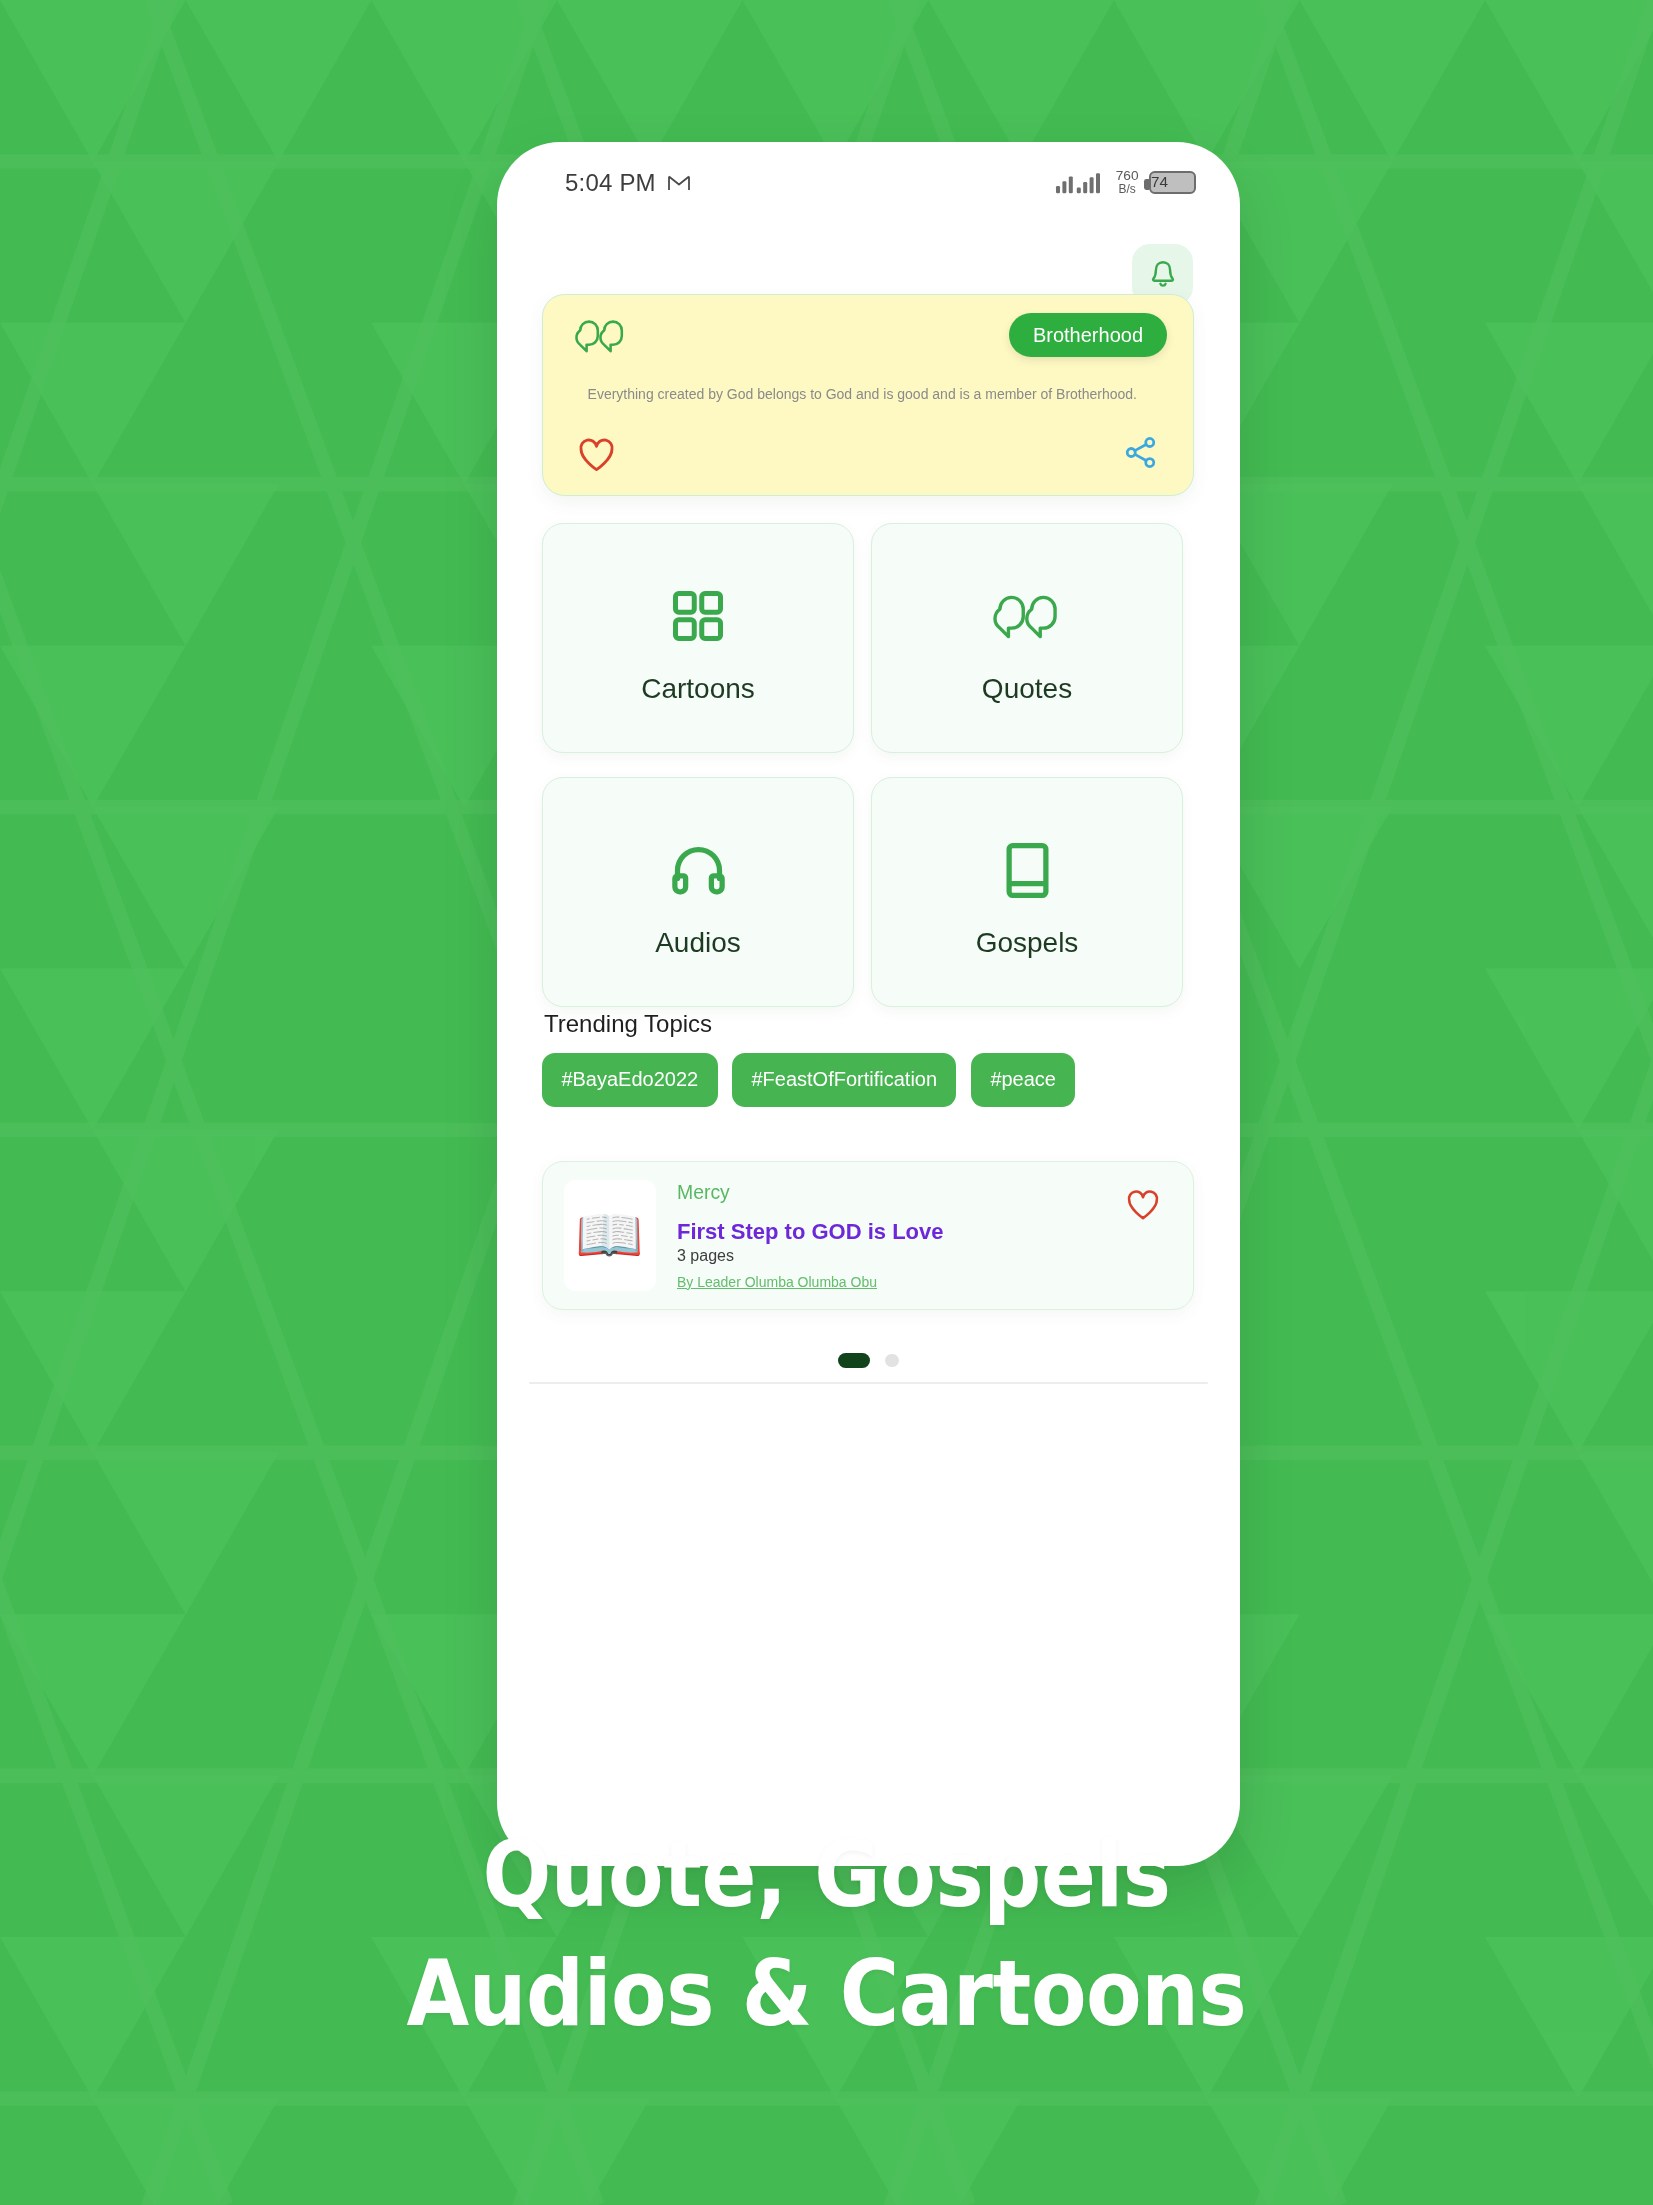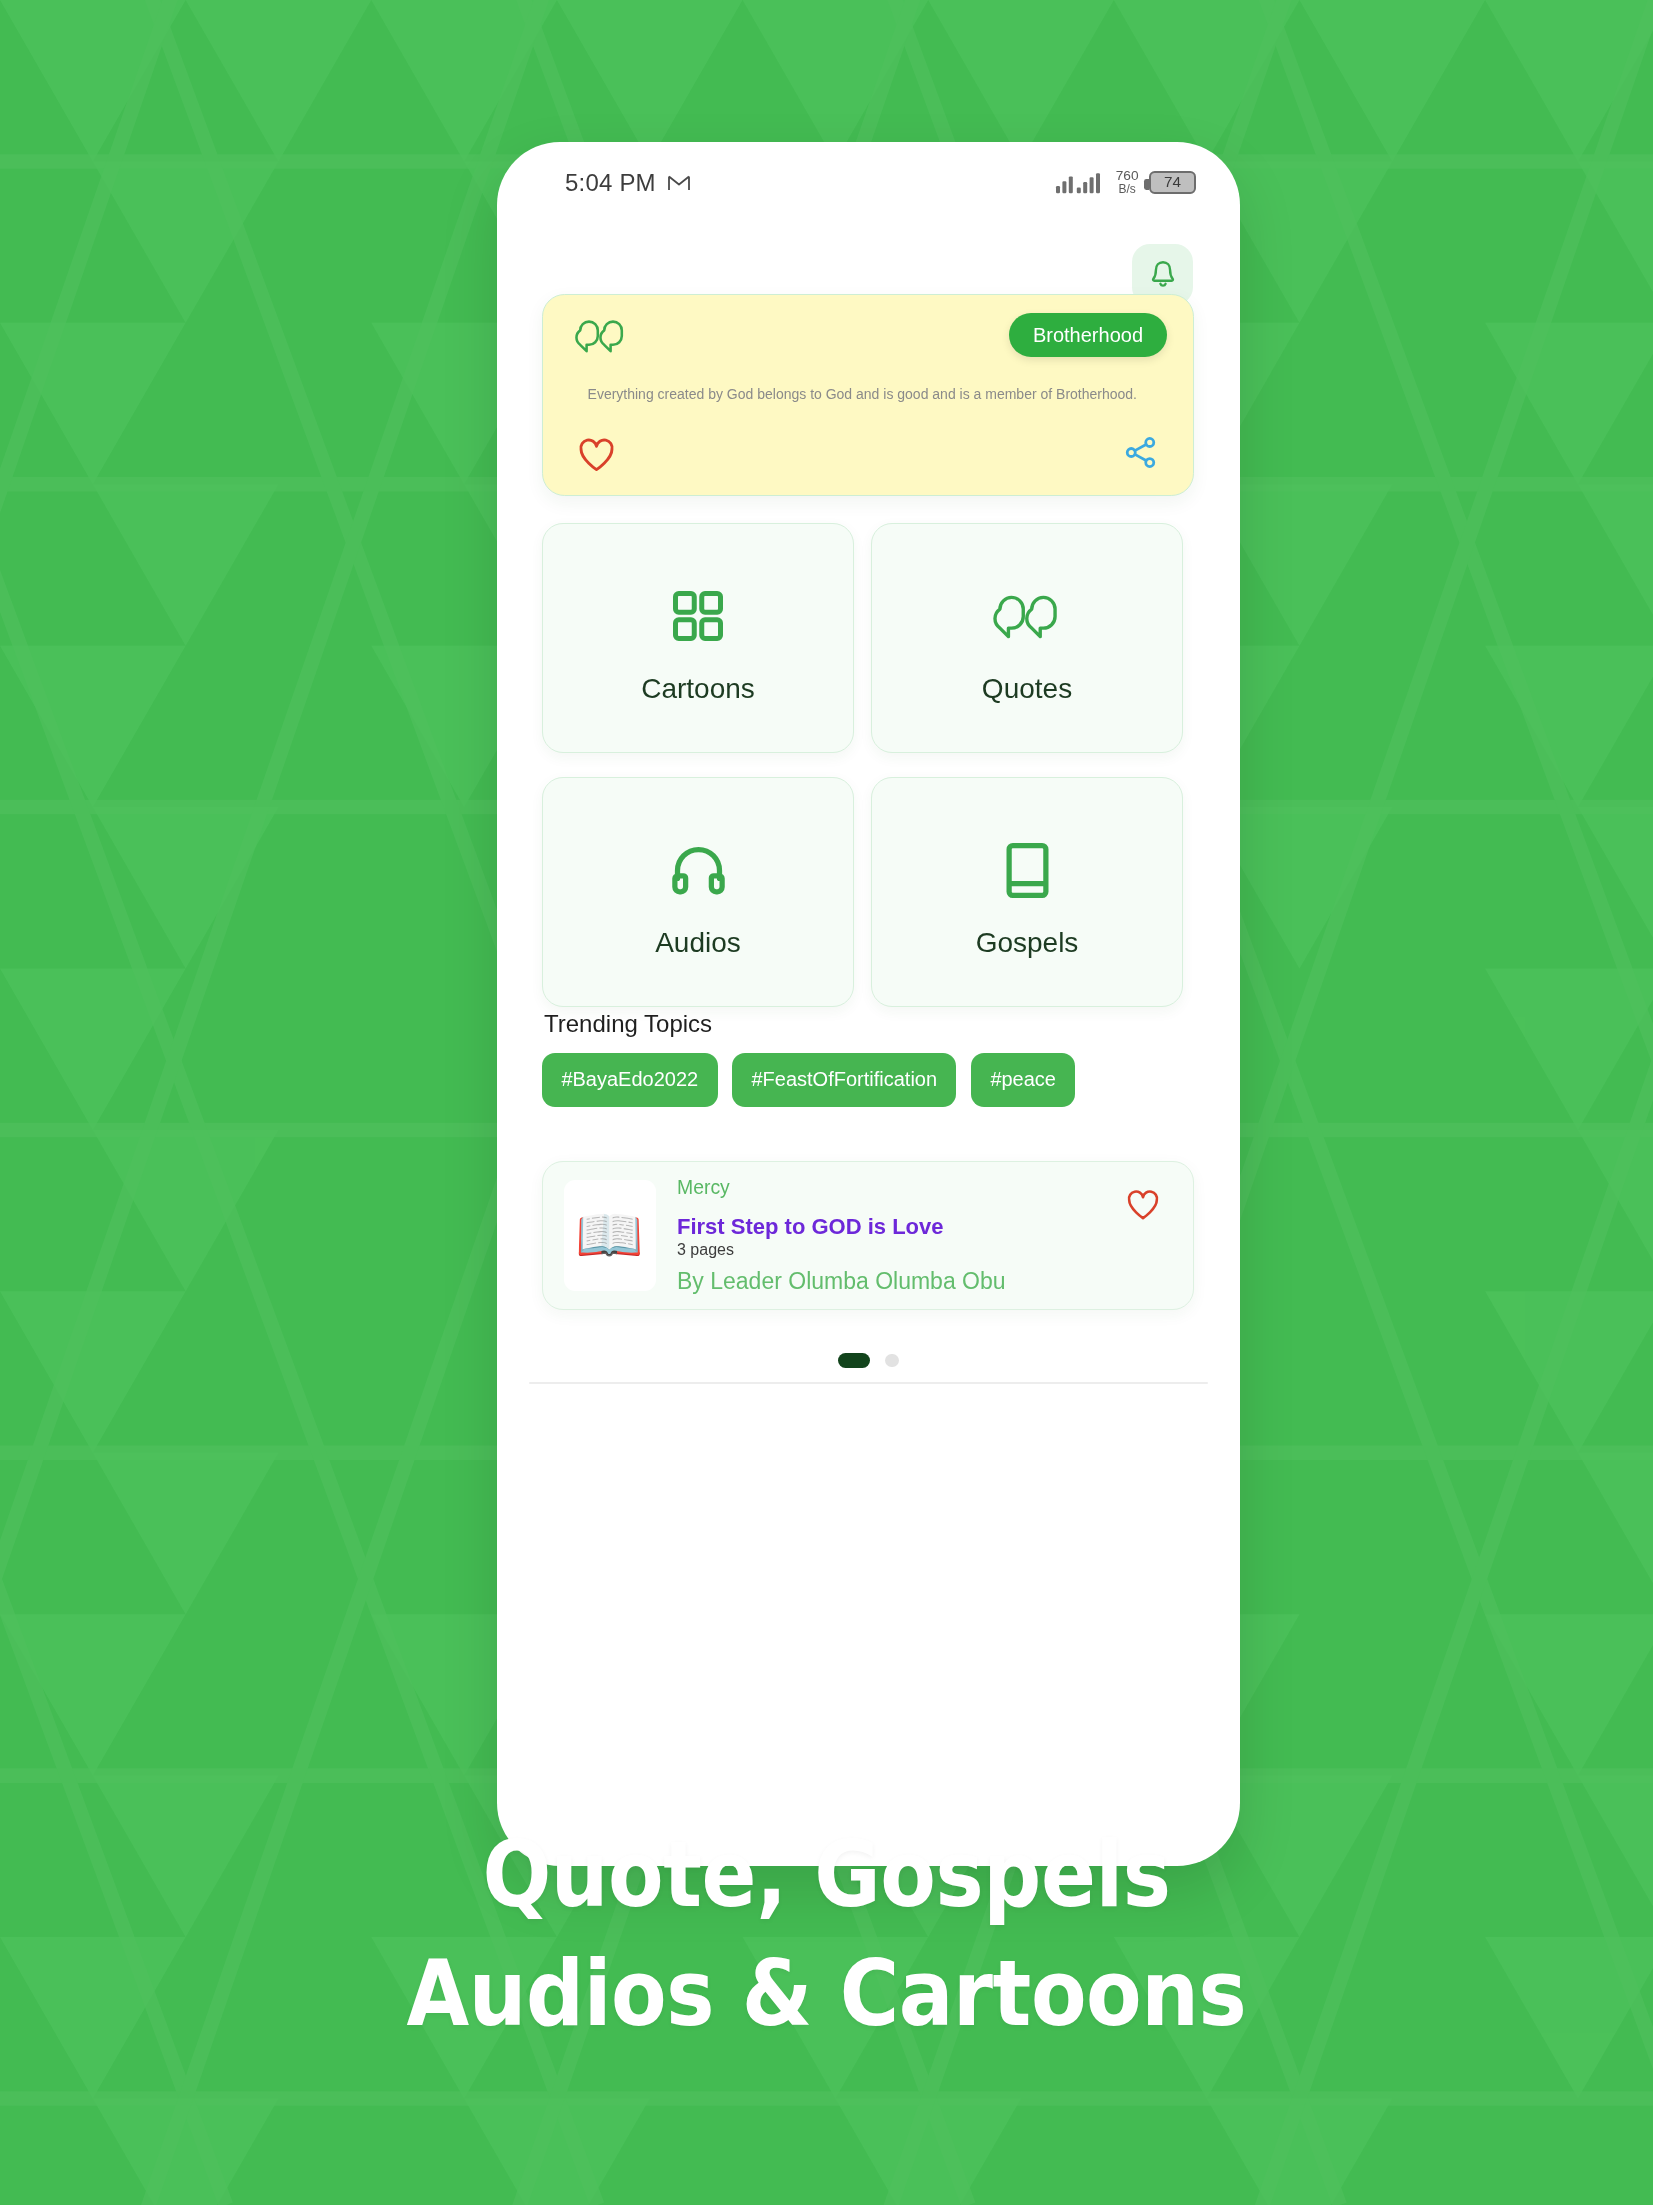--- a/index.html
+++ b/index.html
@@ -33,21 +33,21 @@
   }
   .sb-left { display:flex; align-items:center; gap:11.3px; }
   .sb-time { font-size:24px; color:#3d3d3d; letter-spacing:0.2px; }
   .sb-right { display:flex; align-items:center; gap:10.5px; }
   .netspeed { display:flex; flex-direction:column; align-items:center; line-height:1.02; color:#5a5a5a; }
   .netspeed .n1 { font-size:13.7px; }
   .netspeed .n2 { font-size:12px; }
   .battery {
     position:relative; width:47px; height:23.4px;
     border:2.4px solid #6d6d6d; border-radius:5.7px;
-    display:flex; align-items:center; justify-content:center;
+    display:flex; align-items:center; justify-content:flex-start;
     background:#bfbfbf;
   }
   .battery:after{
     content:""; position:absolute; left:-7.3px; top:6.5px;
     width:4.8px; height:10.5px; background:#6d6d6d; border-radius:2.4px 0 0 2.4px;
   }
   .battery span { font-size:15.3px; color:#3a3a3a; }
 
   
   .bell-wrap { position:absolute; right:47px; top:102px; }
@@ -123,21 +123,21 @@
   }
   .gc-thumb {
     width:92px; height:111px; background:#ffffff; border-radius:11.3px;
     display:flex; align-items:center; justify-content:center; flex:none;
     font-size:55px; line-height:1;
   }
   .gc-body { margin-left:21px; flex:1; }
   .gc-cat { font-size:19.4px; color:#59b864; margin-bottom:15px; }
   .gc-title { font-size:22px; font-weight:bold; color:#6d28d9; }
   .gc-pages { font-size:16px; color:#3d3d3d; margin-top:1.6px; }
-  .gc-author { font-size:23px; color:#63bd6d; margin-top:9px; }
+  .gc-author { font-size:14px; color:#63bd6d; margin-top:9px;text-decoration:underline; }
   .gc-heart { margin-right:11.3px; align-self:flex-start; margin-top:27.4px; }
 
   
   .pager {
     position:absolute; left:0; right:0; top:1211px;
     display:flex; align-items:center; justify-content:center; gap:14.5px;
   }
   .dot-active { width:32px; height:15.3px; border-radius:9.7px; background:#12441c; }
   .dot { width:13.7px; height:13.7px; border-radius:50%; background:#e2e2e2; }
   .divider {

